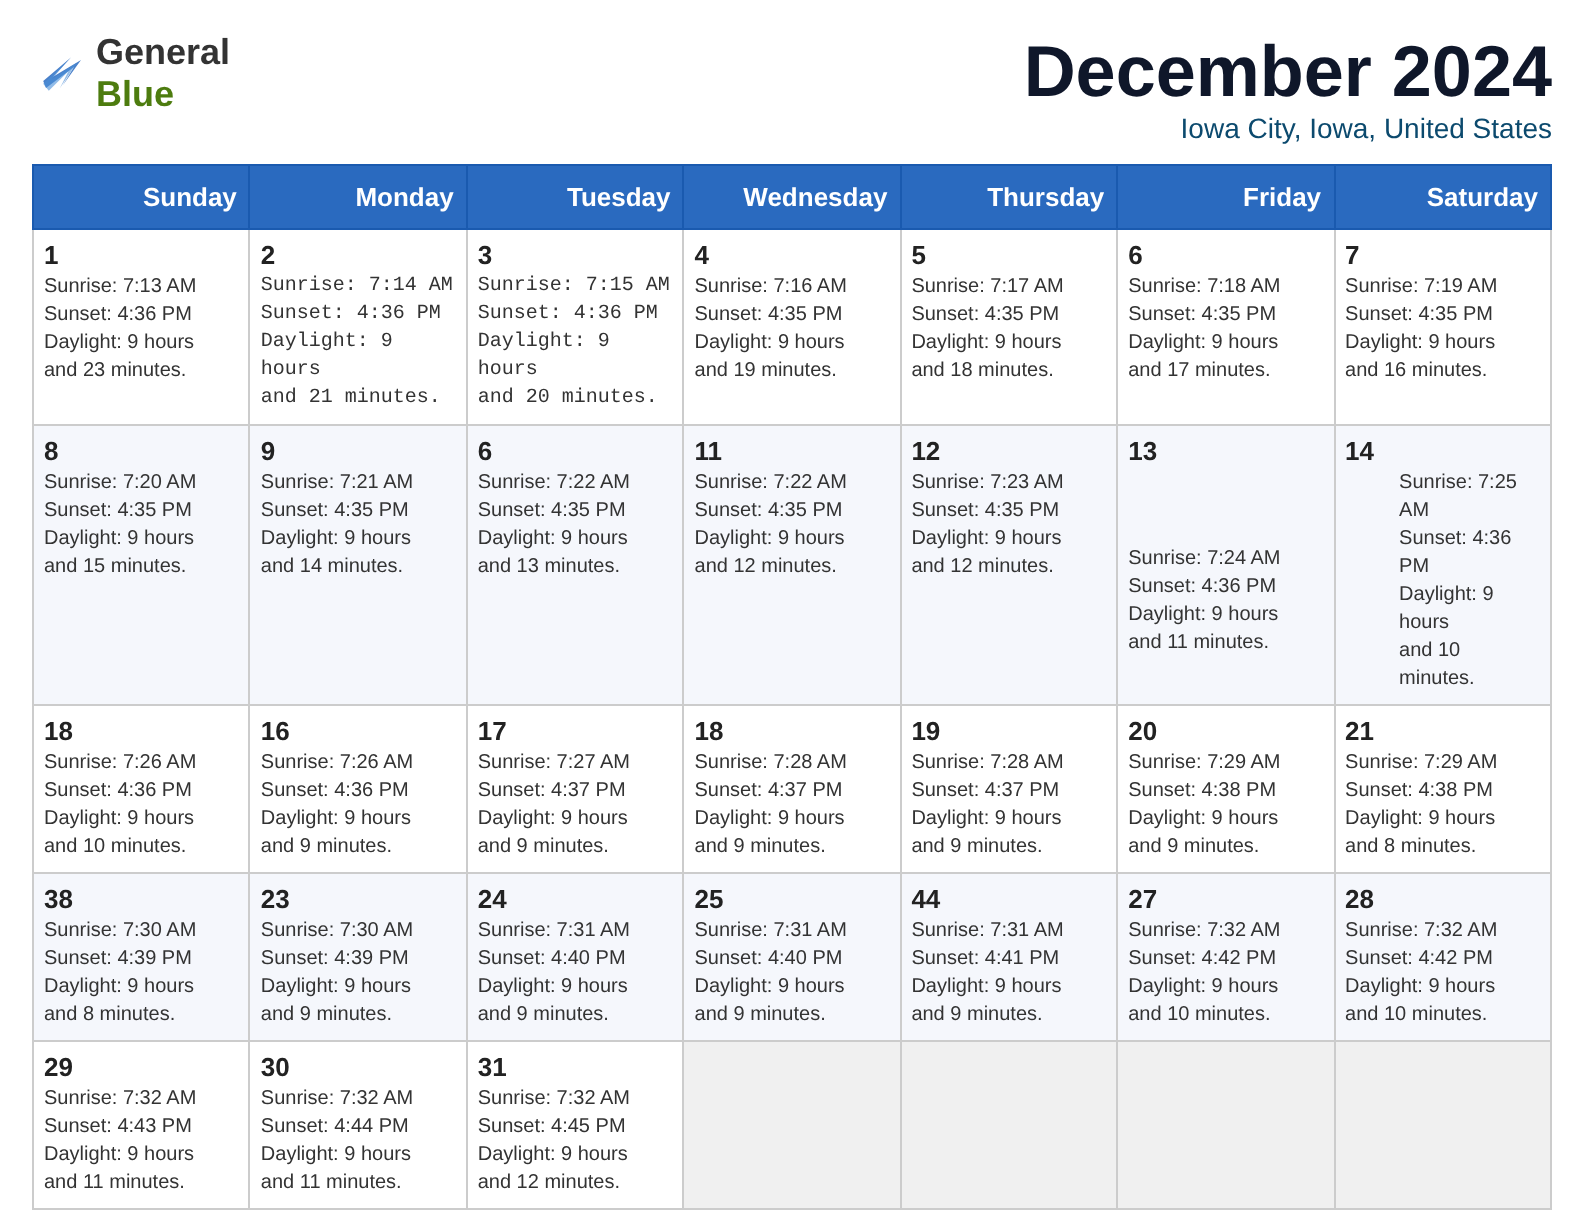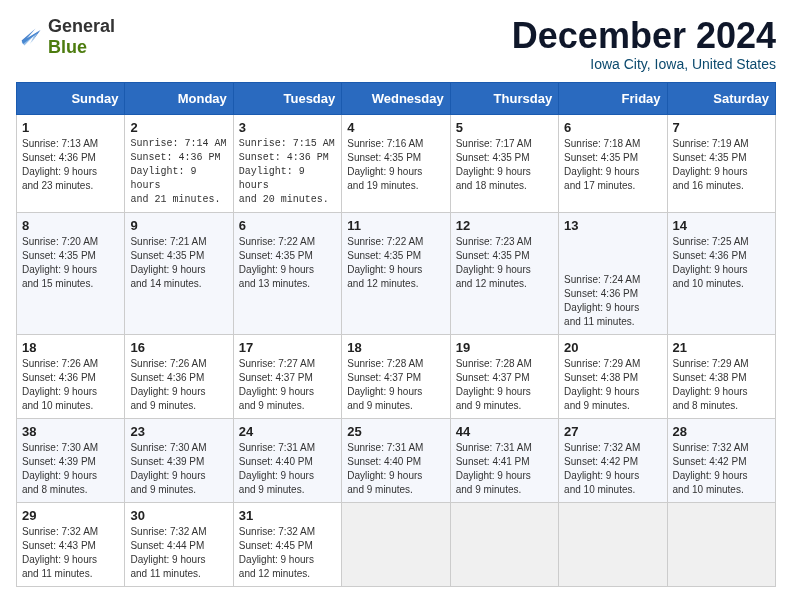--- a/index.html
+++ b/index.html
@@ -210,21 +210,21 @@
         </td>
         <td>
           <div class="day-number">13</div>
           <div class="day-info" style="white-space: pre-line; margin-top: 40px;">Sunrise: 7:24 AM
 Sunset: 4:36 PM
 Daylight: 9 hours
 and 11 minutes.</div>
         </td>
         <td>
           <div class="day-number">14</div>
-          <div class="day-info" style="white-space: pre-line;">Sunrise: 7:25 AM
+          <div class="day-info" style="white-space: pre-line; margin-left: 27px;">Sunrise: 7:25 AM
 Sunset: 4:36 PM
 Daylight: 9 hours
 and 10 minutes.</div>
         </td>
       </tr>
       <tr>
         <td>
           <div class="day-number">18</div>
           <div class="day-info" style="white-space: pre-line;">Sunrise: 7:26 AM
 Sunset: 4:36 PM

